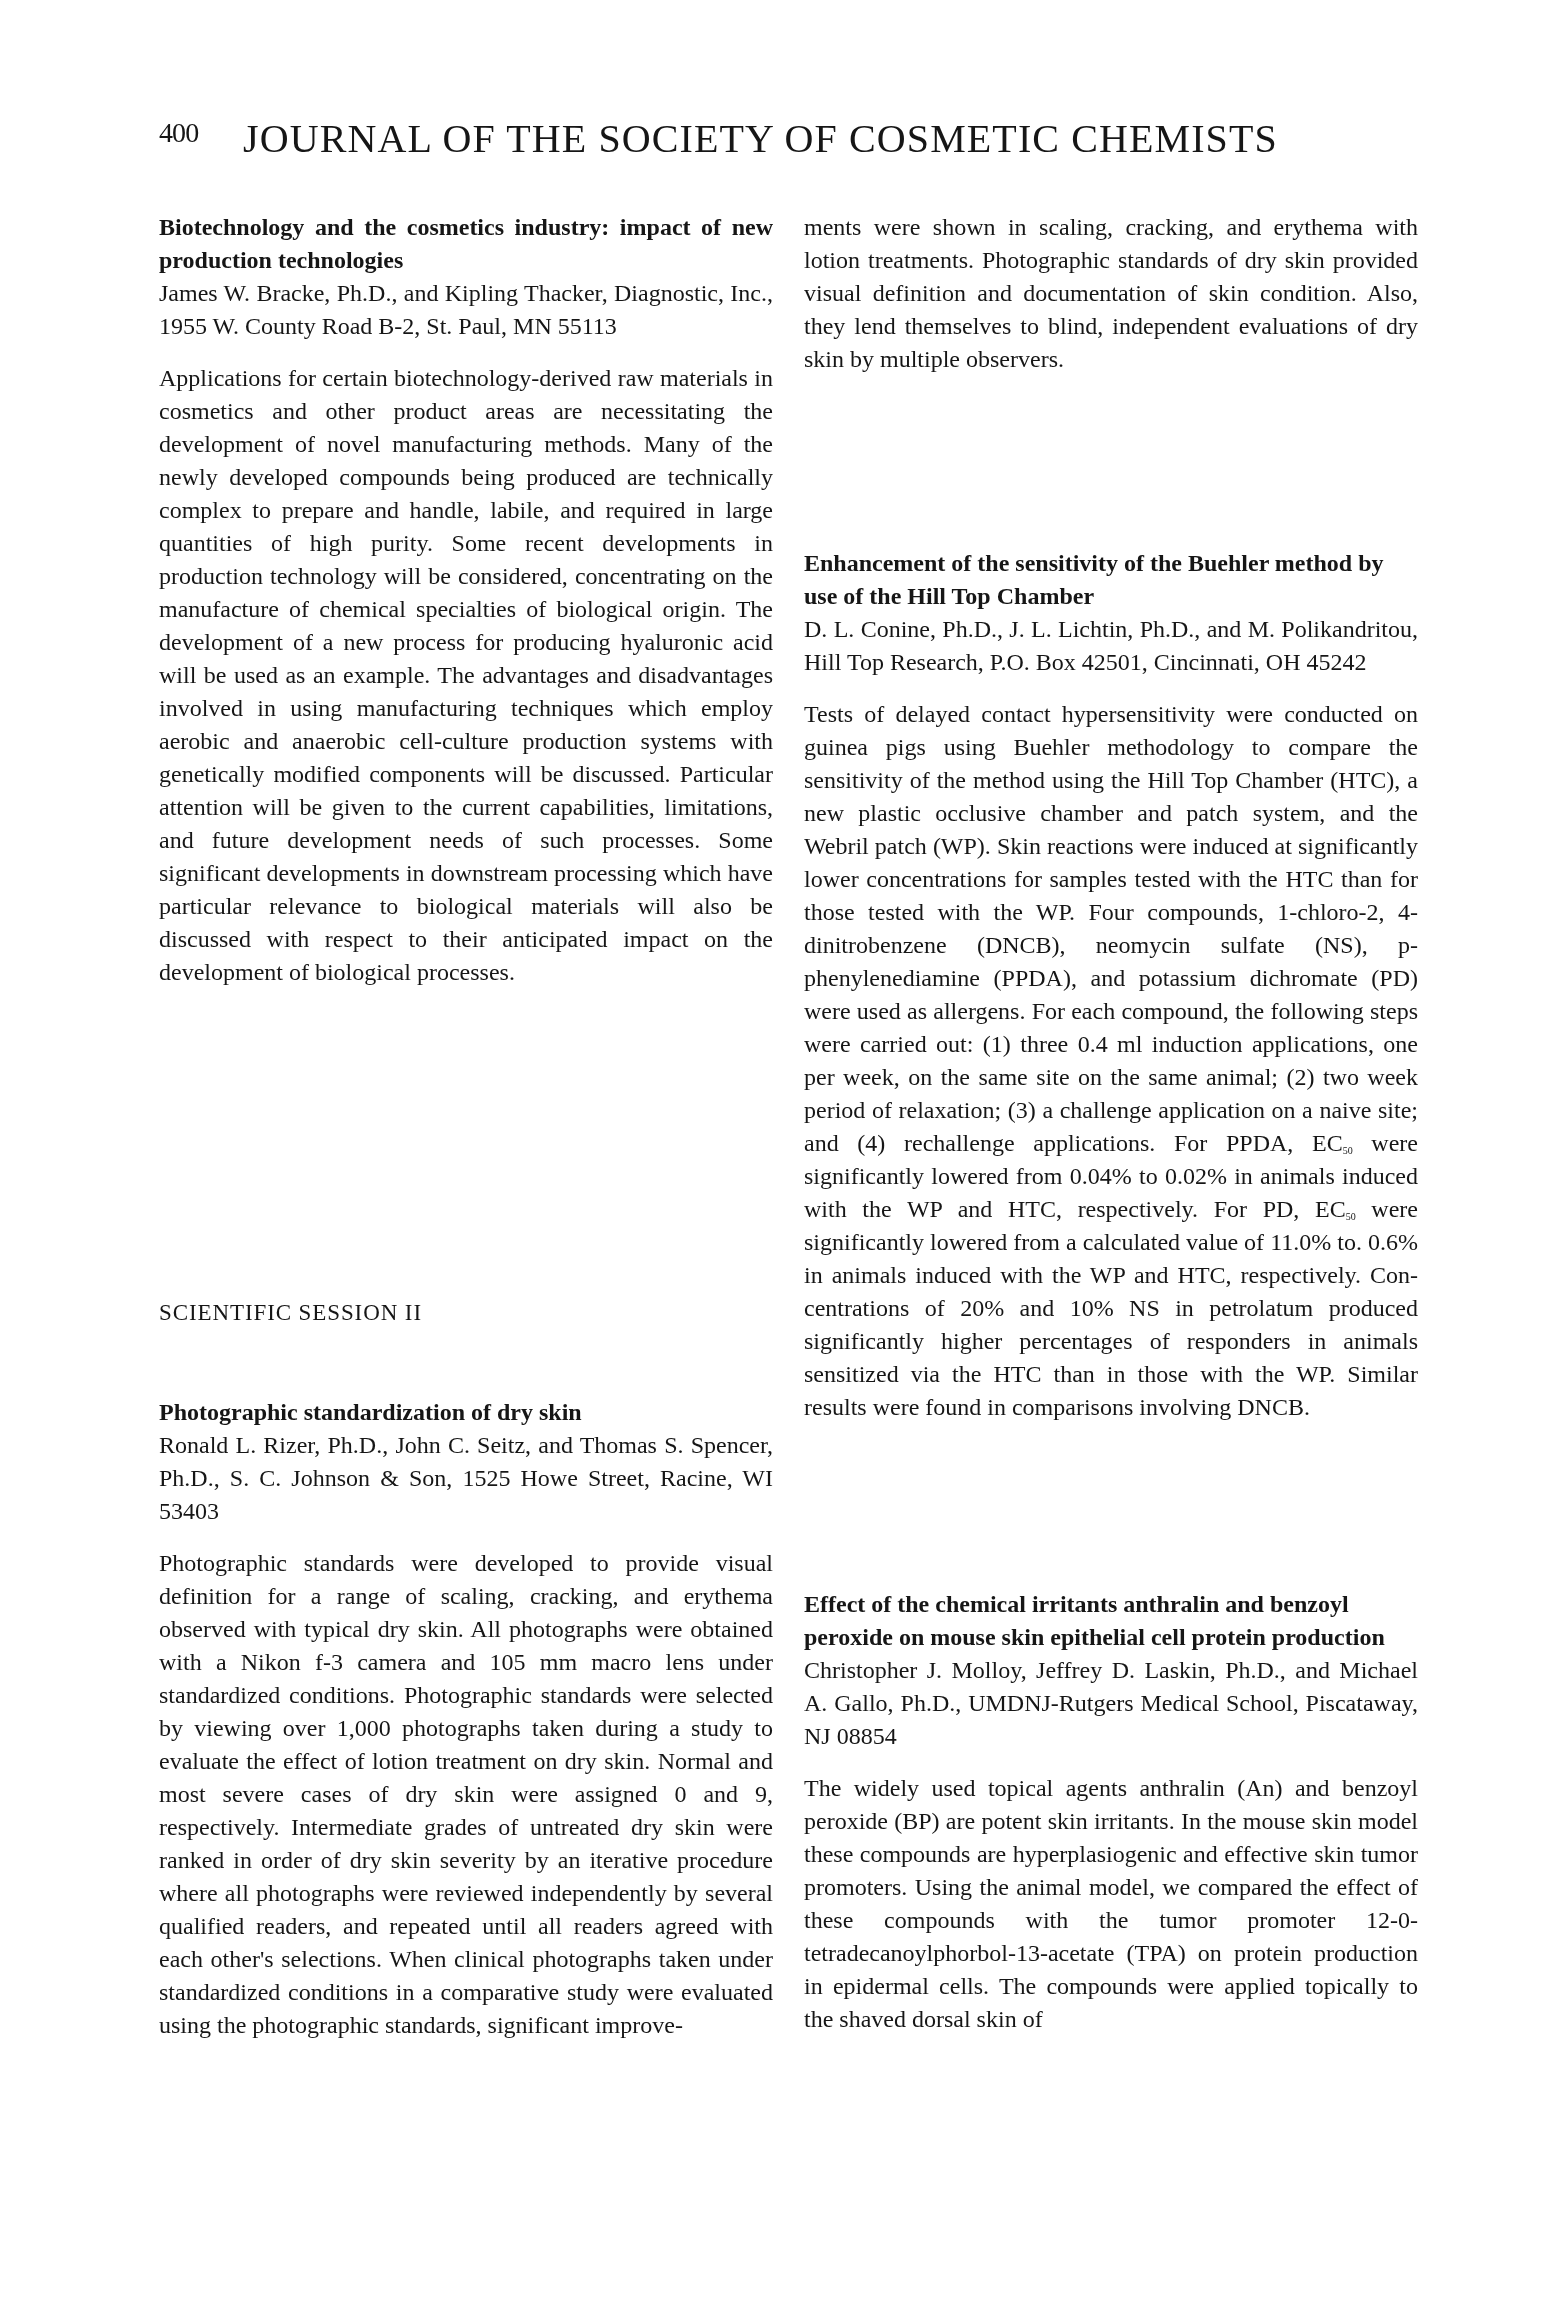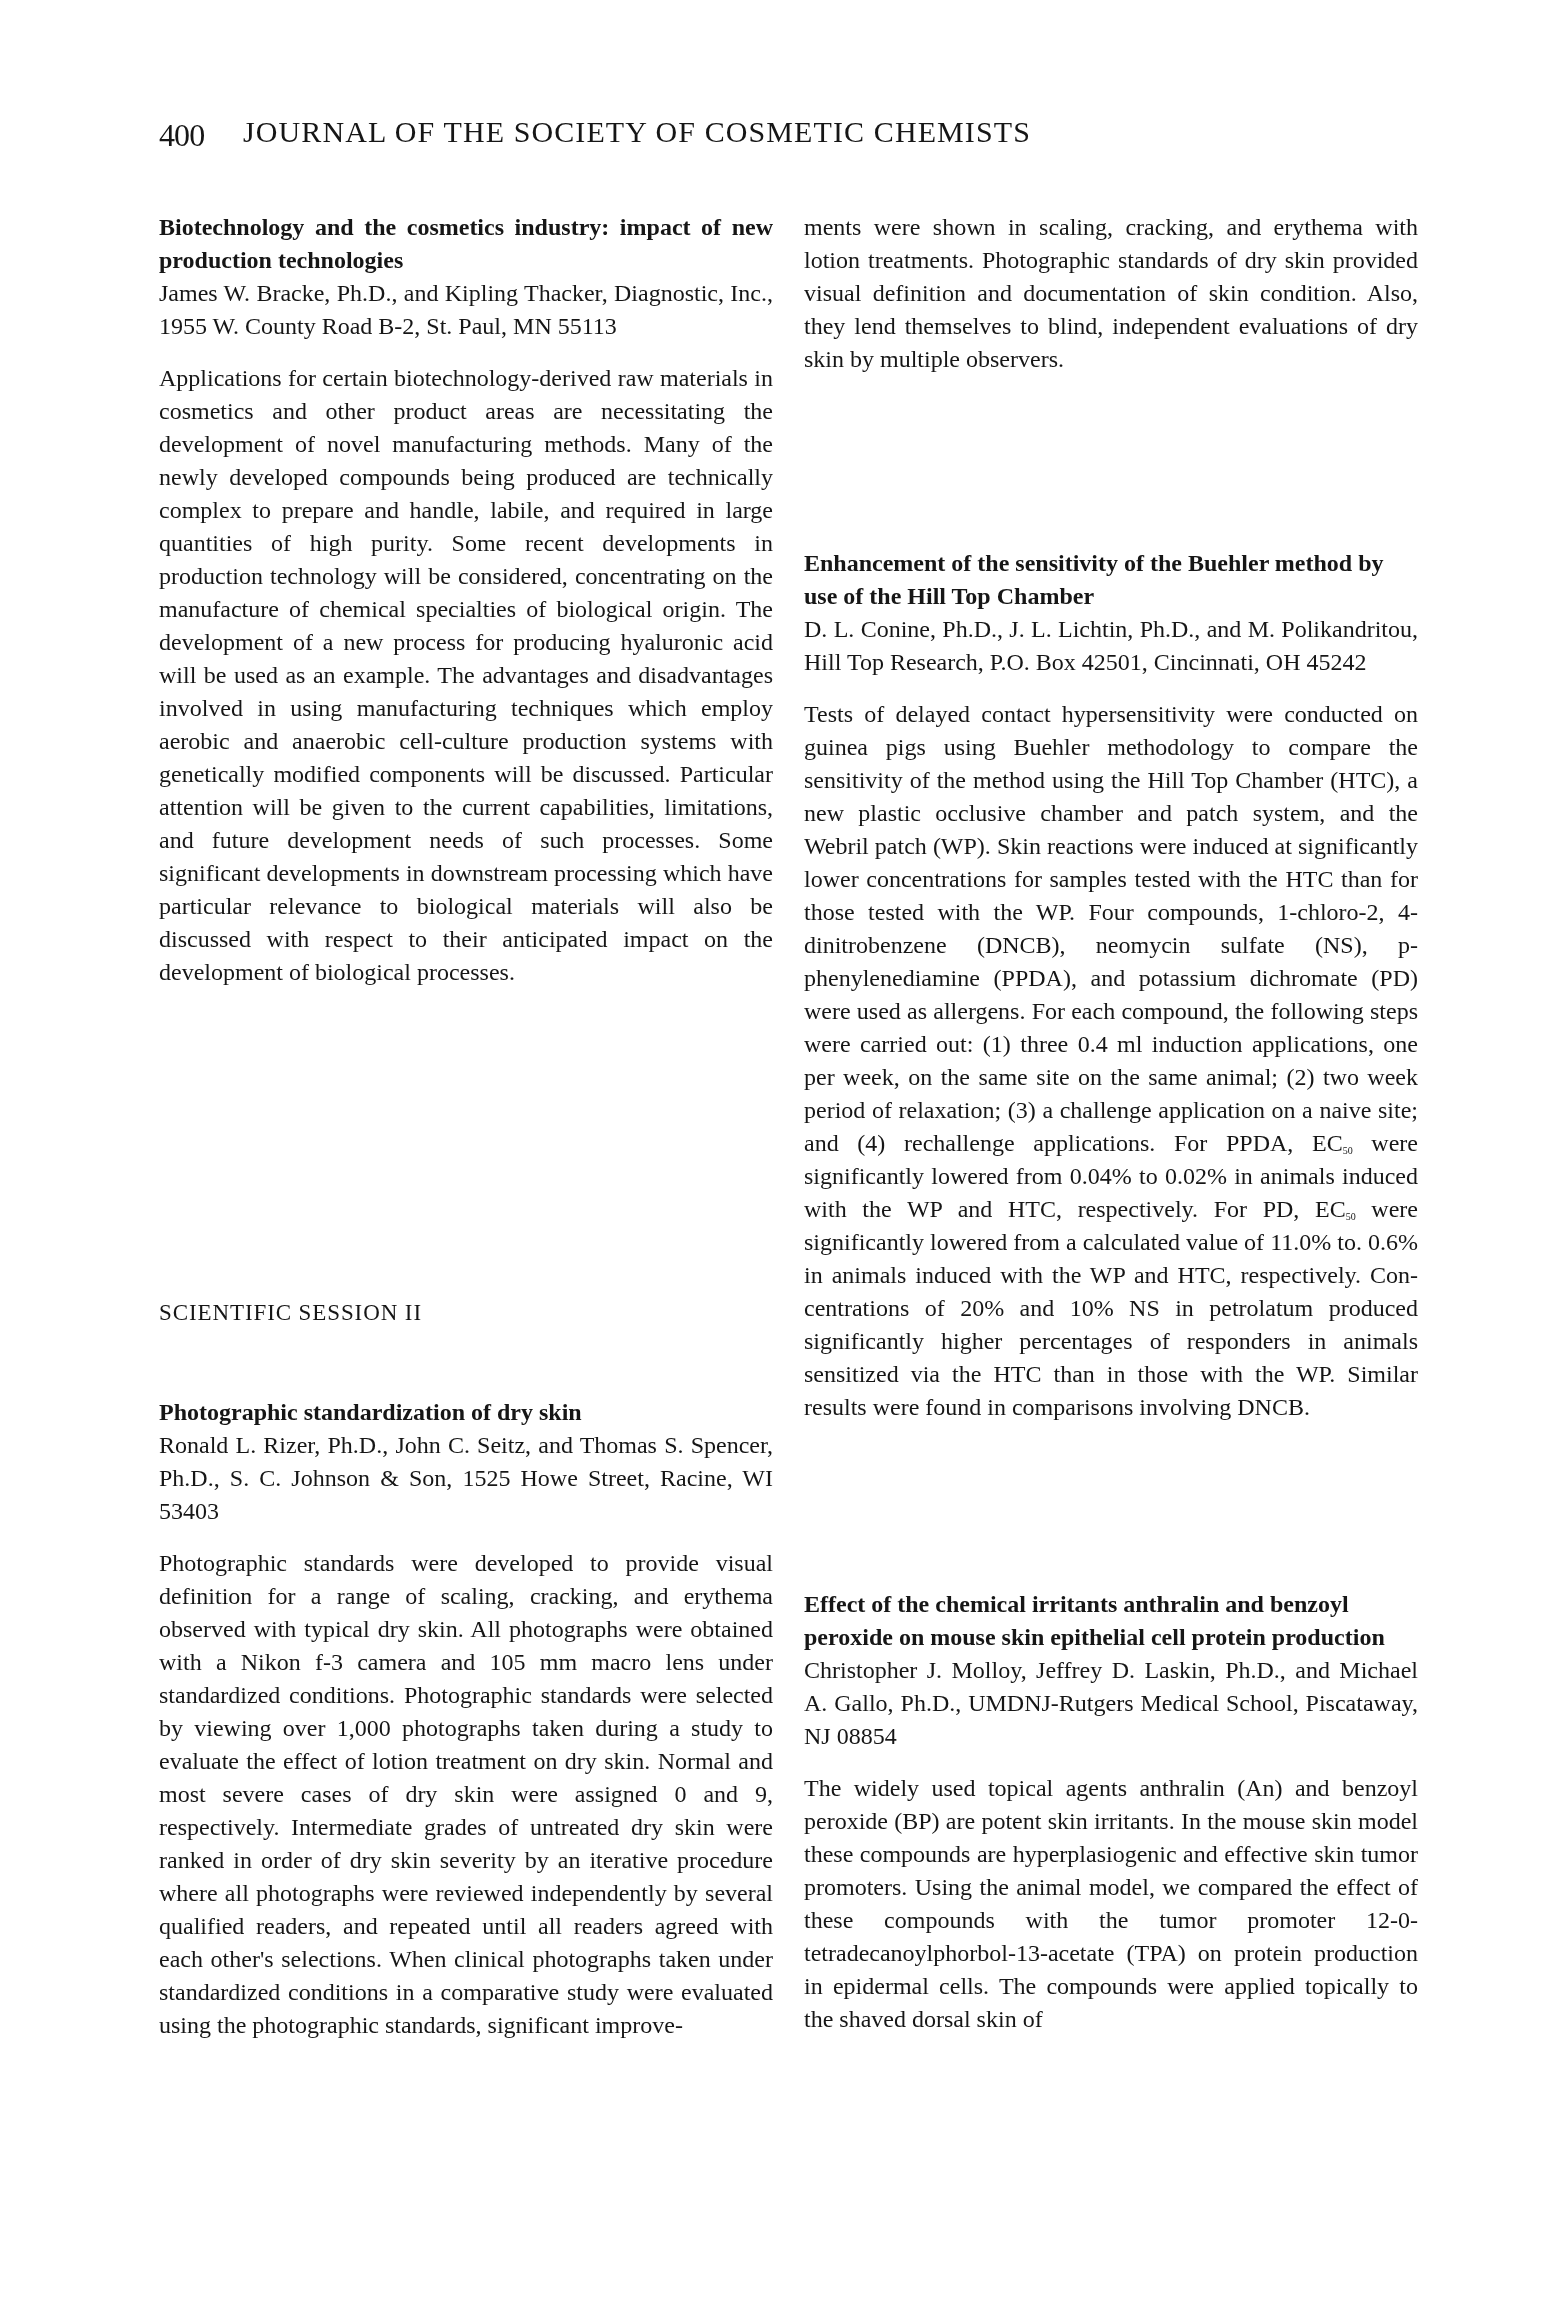--- a/index.html
+++ b/index.html
@@ -1,19 +1,19 @@
 <!DOCTYPE html>
 <html style="font-size:15px"><head>
 <meta charset="utf-8">
 <style>
   html, body { margin: 0; padding: 0; background: #ffffff; }
   body { width: 1564px; height: 2317px; position: relative; overflow: hidden;
          font-family: "Liberation Serif", "DejaVu Serif", serif; color: #161616; }
-  .page-number { position: absolute; left: 159px; top: 117px; font-size: 32px; letter-spacing: -0.9px; }
-  .running-head { position: absolute; left: 243px; top: 115px; font-size: 30px; letter-spacing: 1.1px; }
+  .page-number { position: absolute; left: 159px; top: 117px; font-size: 28px; letter-spacing: -0.9px; }
+  .running-head { position: absolute; left: 243px; top: 115px; font-size: 40px; letter-spacing: 1.1px; }
   .col { position: absolute; width: 614px; font-size: 24px; line-height: 33px; }
   .col.left { left: 159px; }
   .col.right { left: 804px; }
   .block { position: absolute; left: 0; width: 614px; }
   .title { font-weight: bold; text-align: left; }
   .authors { text-align: justify; }
   .abstract { text-align: justify; hyphens: manual; }
   .session { font-size: 23px; letter-spacing: 0.9px; }
   sub { font-size: 10px; line-height: 0; vertical-align: -2.8px; }
 </style>

